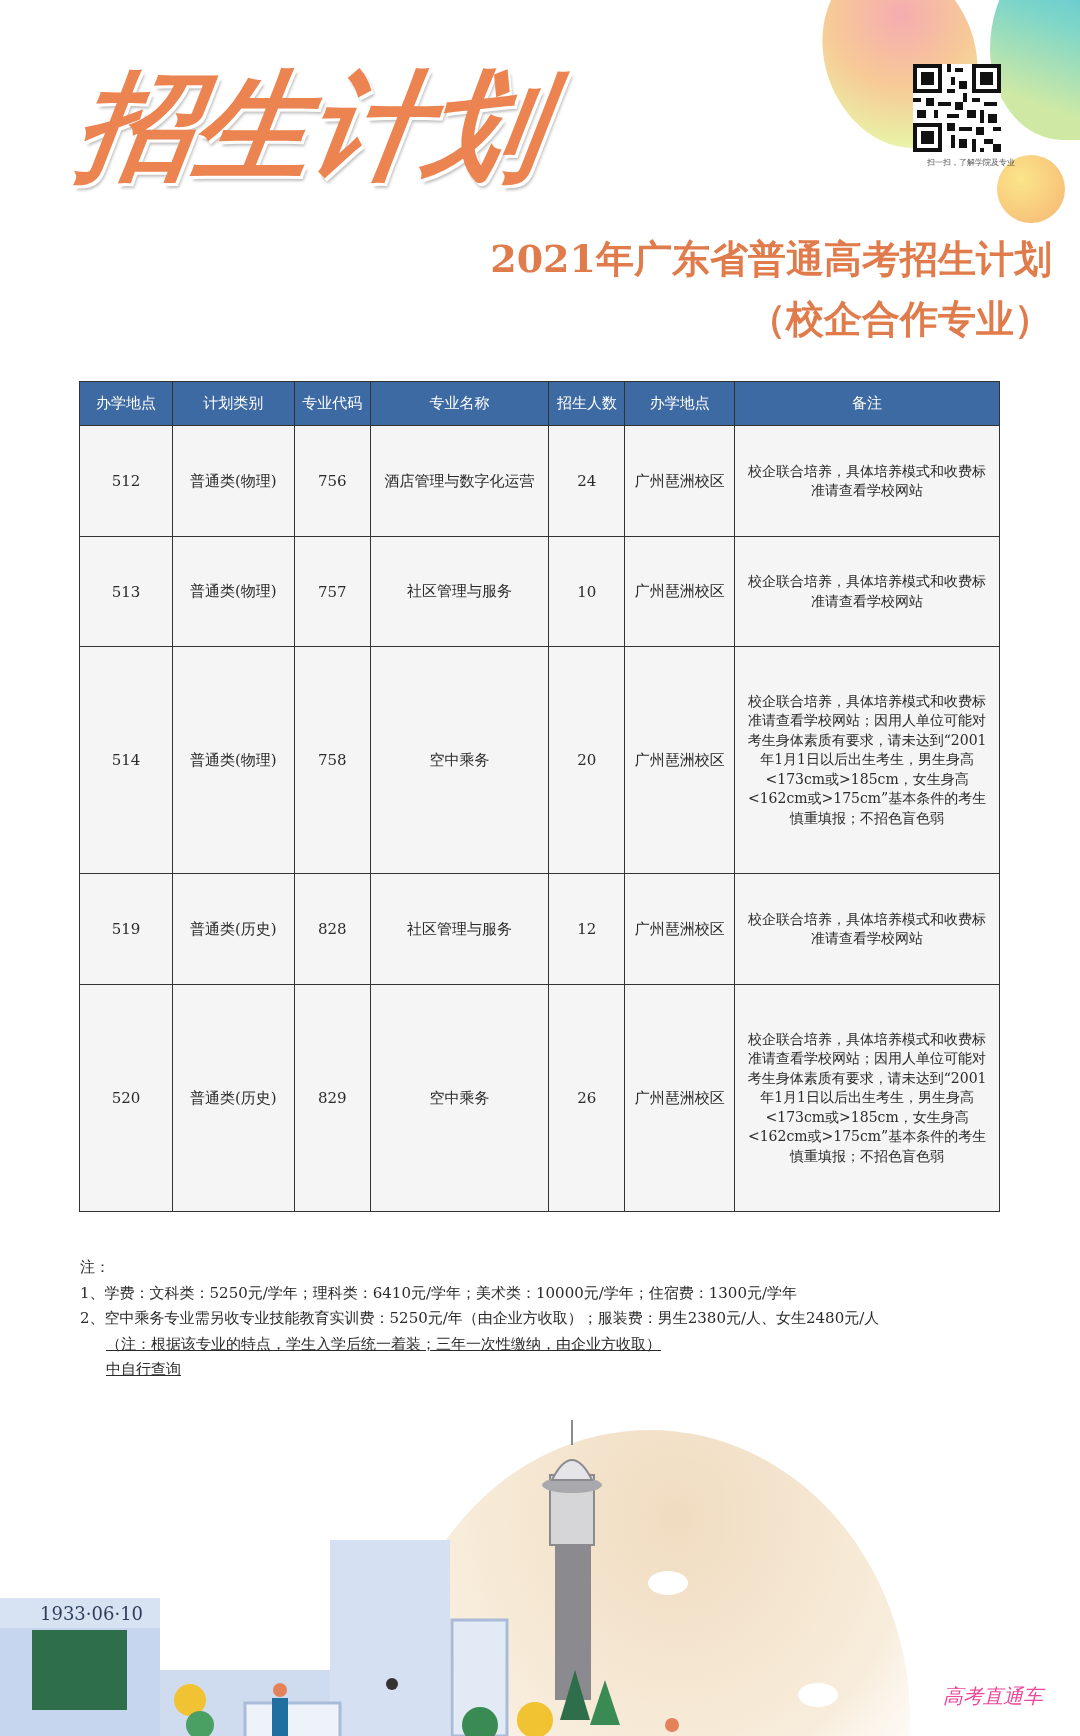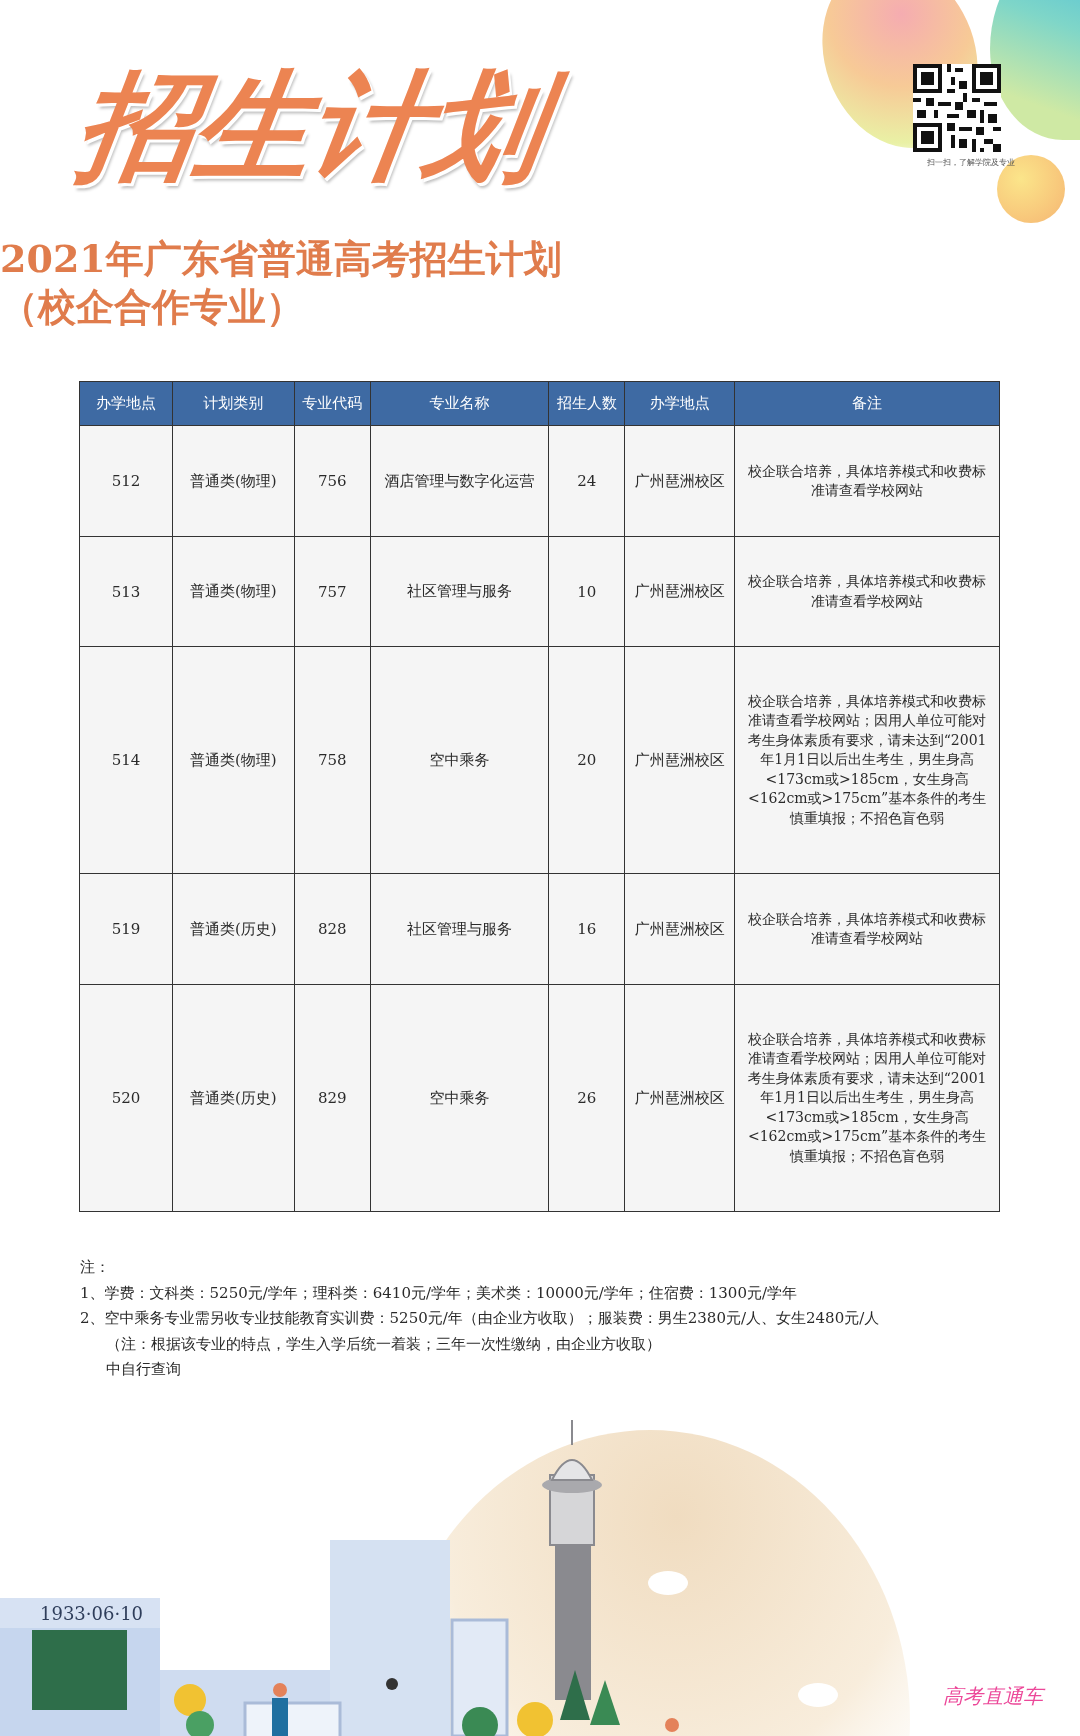--- a/index.html
+++ b/index.html
@@ -19,34 +19,34 @@
   .big-title { position: absolute; left: 78px; top: 48px; font-family: "DejaVu Sans", sans-serif;
     font-weight: bold; font-size: 118px; letter-spacing: -2px; color: #ec8452;
     font-style: italic; transform: skewX(-8deg);
     text-shadow: 3px 3px 0 #ffffff, 4px 5px 3px rgba(0,0,0,.25); }
 
   .qr { position: absolute; left: 913px; top: 64px; width: 88px; height: 88px; background: #fff; }
   .qr svg { display: block; }
   .qr-caption { position: absolute; left: 905px; top: 157px; width: 110px; font-family: "DejaVu Sans", sans-serif;
     font-size: 8px; color: #555; text-align: right; }
 
-  .subtitle { position: absolute; left: 0; width: 1052px; text-align: left; color: #e07c4c;
+  .subtitle { position: absolute; left: 0; width: 1052px; text-align: right; color: #e07c4c;
     font-family: "DejaVu Serif", serif; font-weight: bold; font-size: 38px; }
   .subtitle.l1 { top: 234px; }
-  .subtitle.l2 { top: 282px; }
+  .subtitle.l2 { top: 294px; }
 
   table.plan { position: absolute; left: 79px; top: 381px; width: 921px; border-collapse: collapse;
     background: #f5f5f5; font-size: 15px; }
   table.plan th, table.plan td { border: 1.5px solid #333; text-align: center; vertical-align: middle; }
   table.plan th { background: #3e6aa3; color: #ffffff; font-weight: normal; height: 44px; font-size: 15px; }
   table.plan td { color: #2a2a2a; }
   td.note { padding: 0 10px; line-height: 19.5px; font-size: 14px; }
 
   .notes { position: absolute; left: 80px; top: 1255px; width: 900px; font-size: 15px; color: #2a2a2a; line-height: 25.5px; }
-  .notes .indent { padding-left: 26px; }
+  .notes .indent { padding-left: 26px; text-decoration: underline; }
 
   .scene { position: absolute; left: 0; top: 1420px; width: 1080px; height: 316px; }
   .watermark { position: absolute; left: 943px; top: 1683px; font-family: "DejaVu Sans", sans-serif;
     font-size: 20px; color: #ec4899; font-style: italic; }
 </style>
 </head>
 <body>
 
 <div class="blob blob-top"></div>
 <div class="blob blob-right"></div>
@@ -156,21 +156,21 @@
       <td>空中乘务</td>
       <td>20</td>
       <td>广州琶洲校区</td>
       <td class="note">校企联合培养，具体培养模式和收费标准请查看学校网站；因用人单位可能对考生身体素质有要求，请未达到“2001年1月1日以后出生考生，男生身高&lt;173cm或&gt;185cm，女生身高&lt;162cm或&gt;175cm”基本条件的考生慎重填报；不招色盲色弱</td>
     </tr>
     <tr style="height:111px">
       <td>519</td>
       <td>普通类(历史)</td>
       <td>828</td>
       <td>社区管理与服务</td>
-      <td>16</td>
+      <td>12</td>
       <td>广州琶洲校区</td>
       <td class="note">校企联合培养，具体培养模式和收费标准请查看学校网站</td>
     </tr>
     <tr style="height:227px">
       <td>520</td>
       <td>普通类(历史)</td>
       <td>829</td>
       <td>空中乘务</td>
       <td>26</td>
       <td>广州琶洲校区</td>

